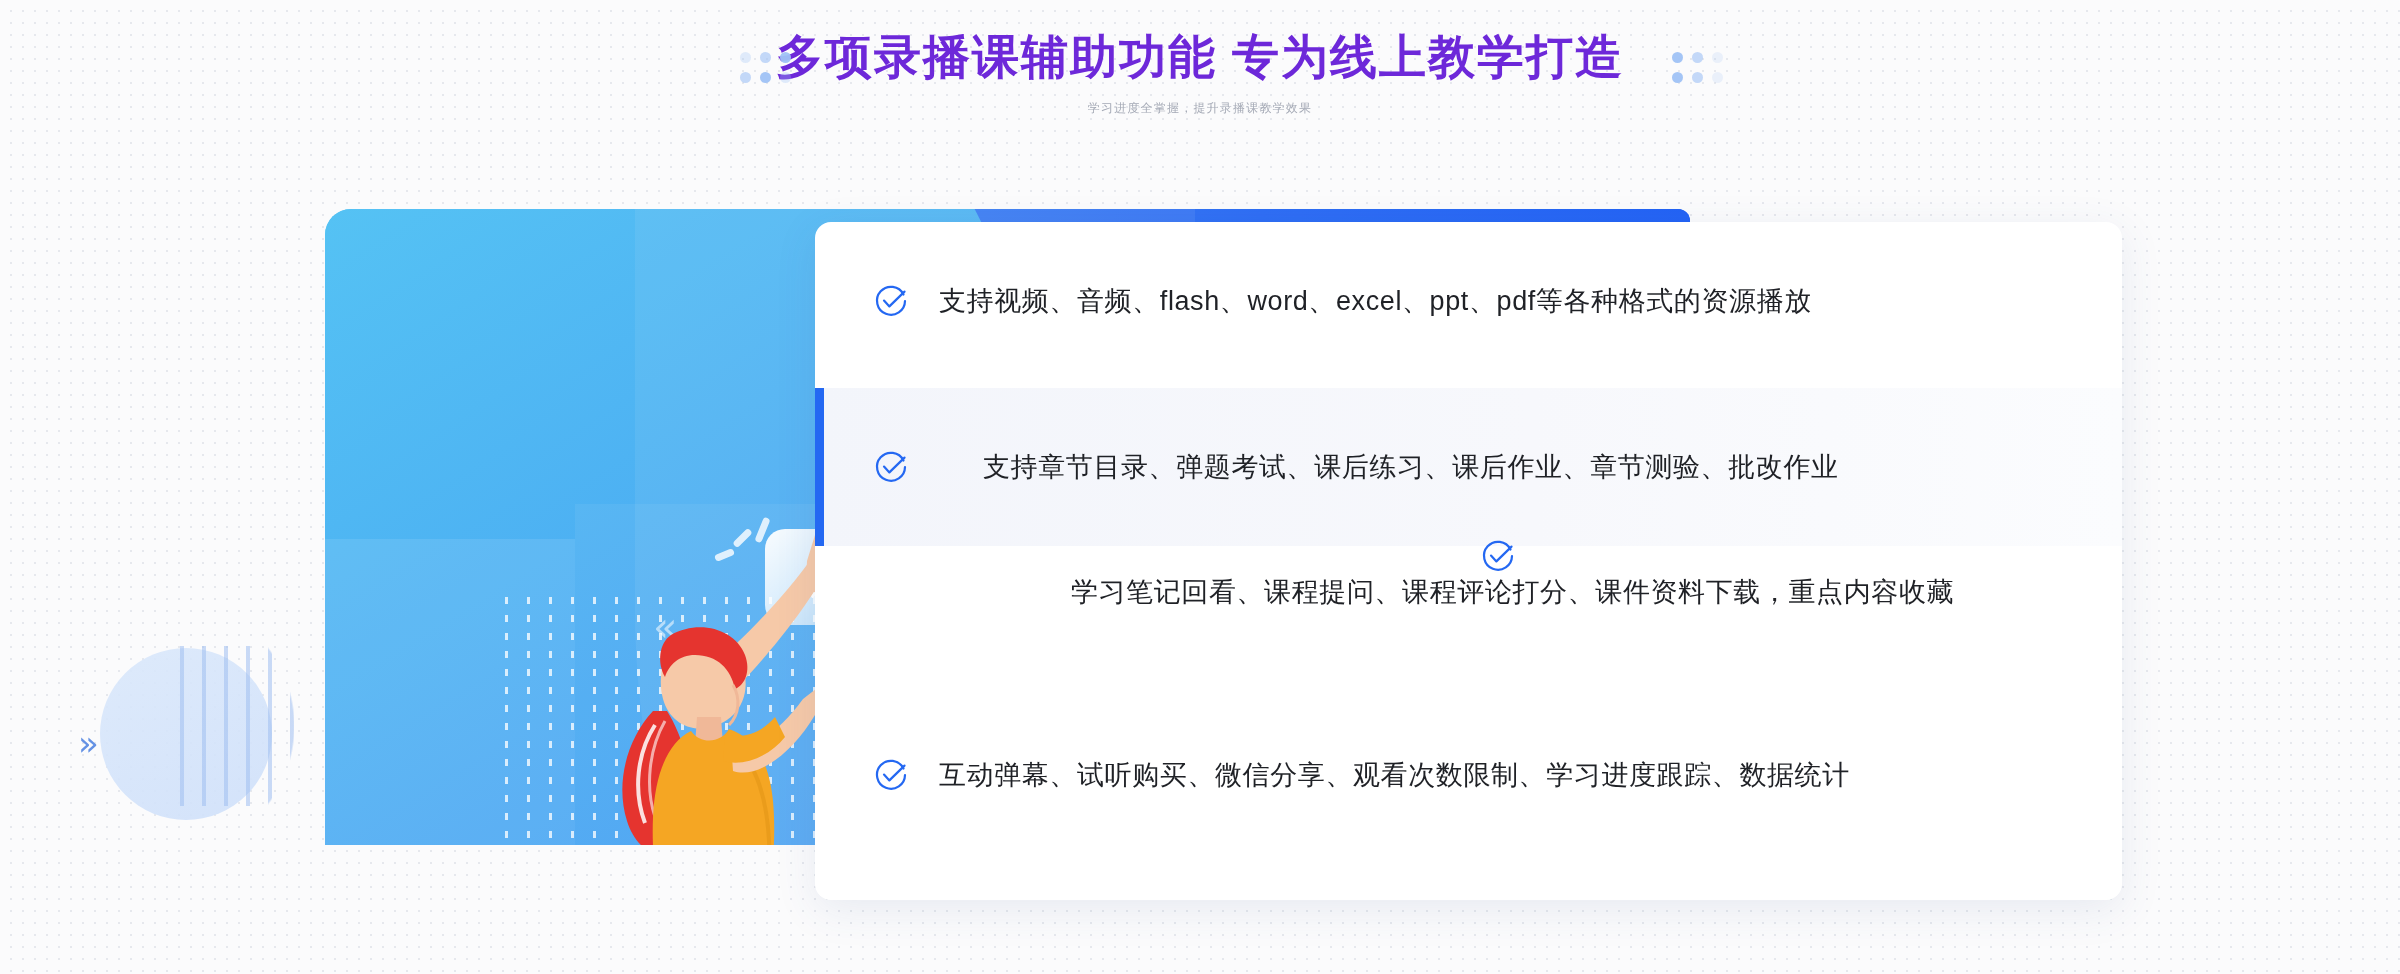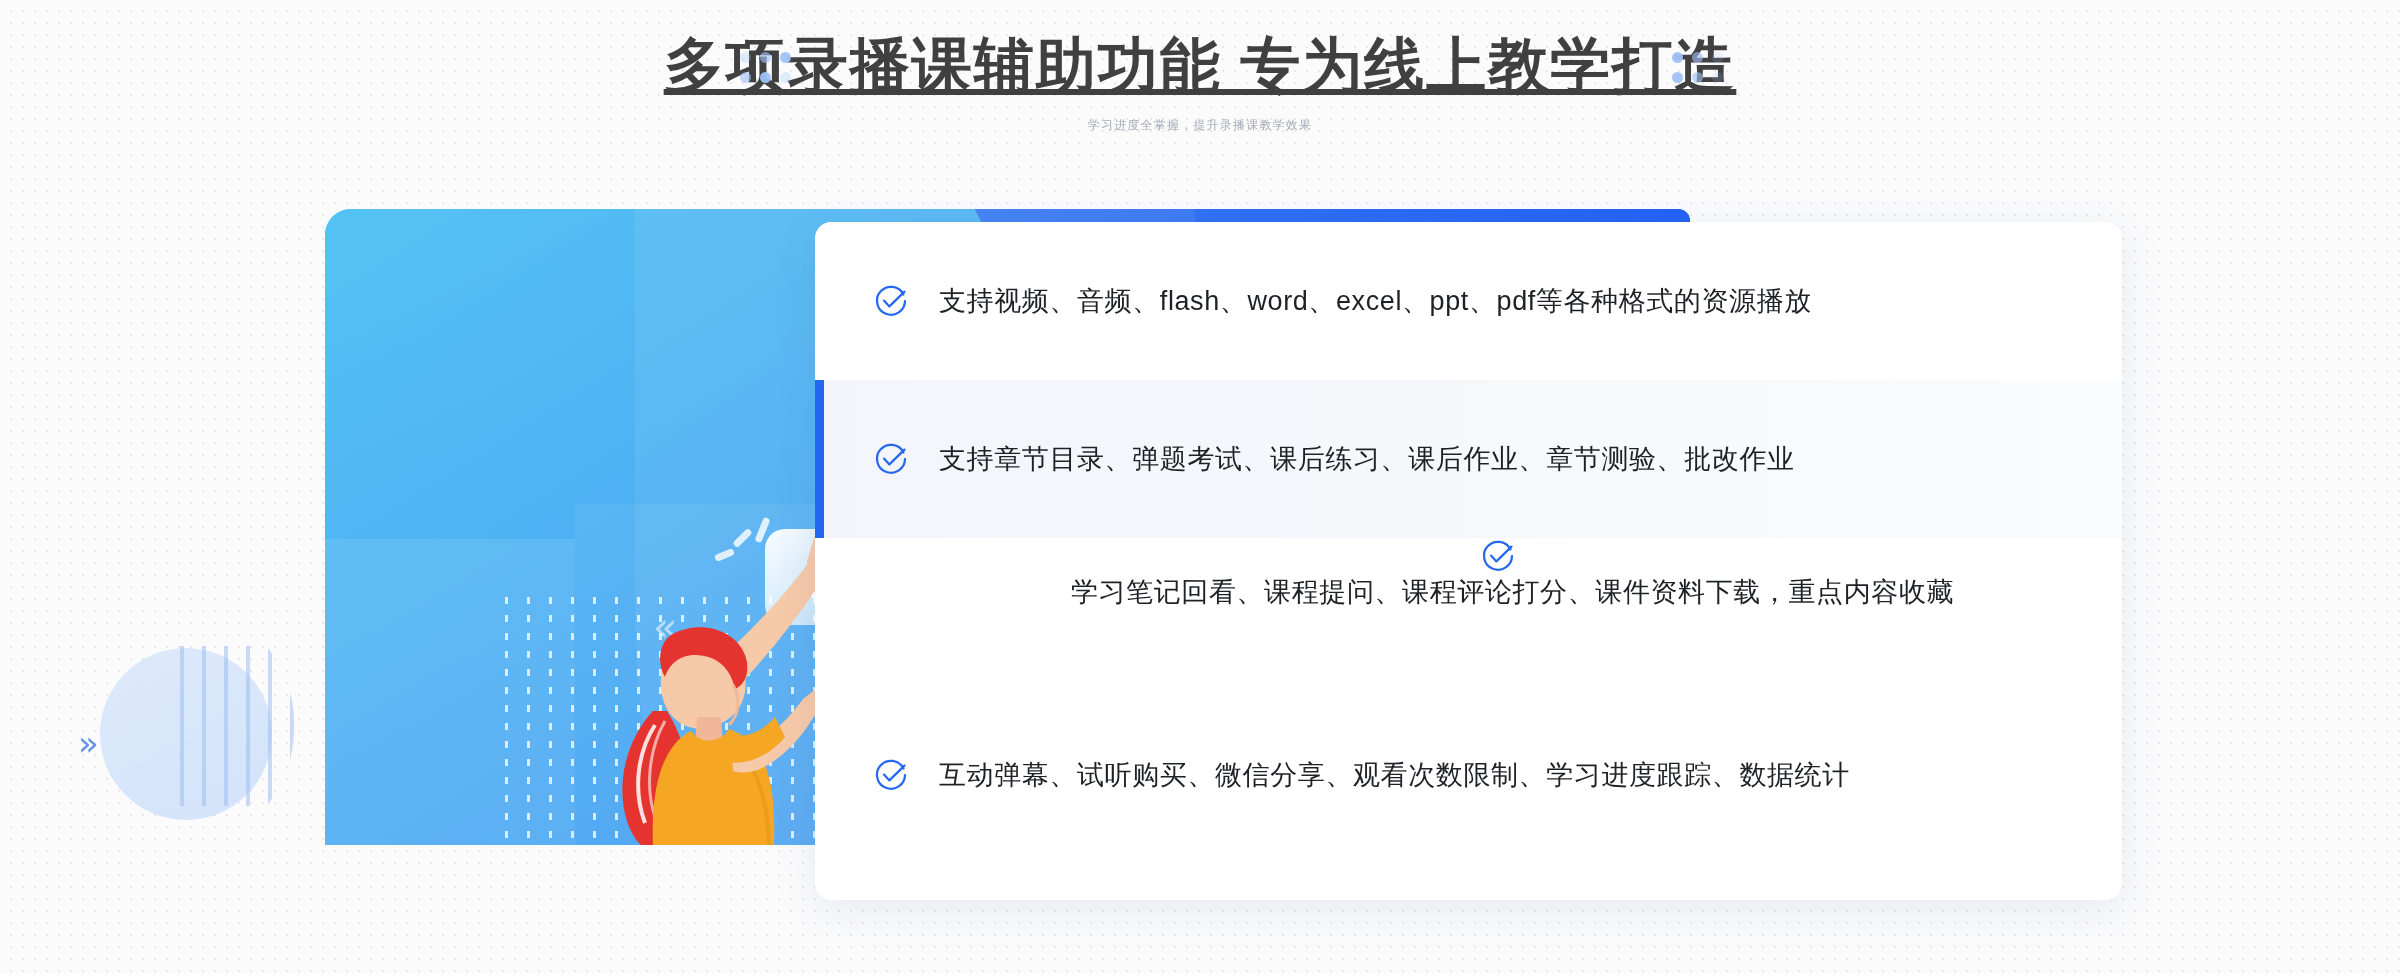--- a/index.html
+++ b/index.html
@@ -29,27 +29,26 @@
 
   
   #header {
     position: absolute;
     top: 0; left: 0; right: 0;
     height: 178px;
     text-align: center;
     padding-top: 26px;
   }
   #page-title {
-    font-size: 60px;
+    font-size: 47px;
     font-weight: 700;
-    color: #404040;
+    color: #6d28d9;
     letter-spacing: 2px;
     line-height: 1.32;
     white-space: nowrap;
-    text-decoration: underline;
   }
   #page-subtitle {
     margin-top: 12px;
     font-size: 12px;
     font-weight: 400;
     color: #a4a9b5;
     letter-spacing: 1.2px;
     white-space: nowrap;
   }
 
@@ -232,21 +231,21 @@
 
   .feature-row {
     position: absolute;
     left: 0; right: 0;
     height: 158px;
     display: flex;
     align-items: center;
     padding-left: 58px;
   }
   .feature-row.r0 { top: 0px; }
-  .feature-row.r1 { top: 158px; }
+  .feature-row.r1 { top: 166px; gap: 44px; }
   .feature-row.r2 { top: 316px; flex-direction: column; }
   .feature-row.r3 { top: 474px; font-family: Liberation Serif, serif; }
 
   .feature-row.active {
     background: linear-gradient(to right, #f3f5fb 0%, #f7f8fc 55%, #fbfcfe 100%);
   }
   .feature-row.active::before {
     content: "";
     position: absolute;
     left: 0; top: 0; bottom: 0;

